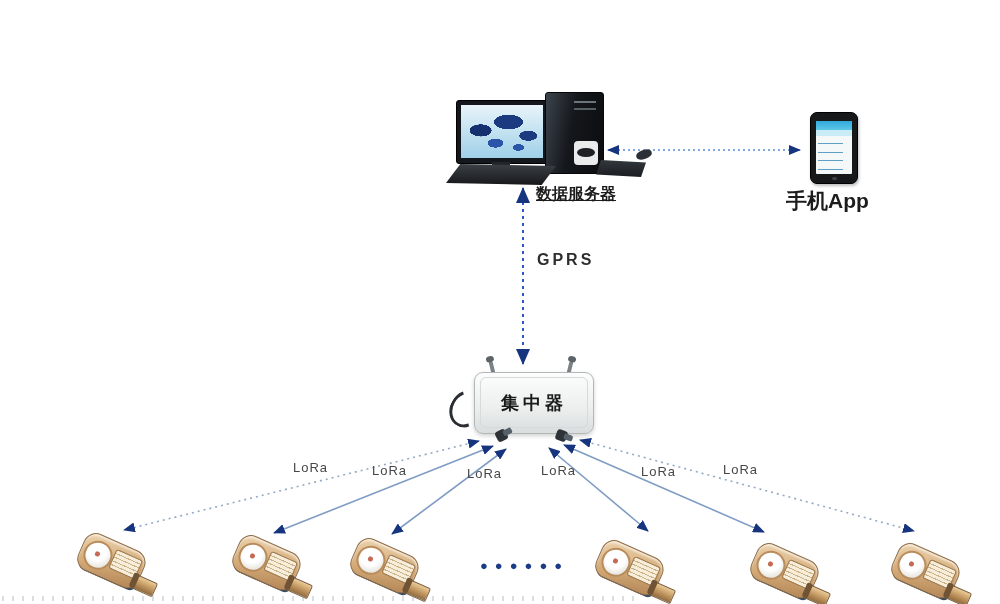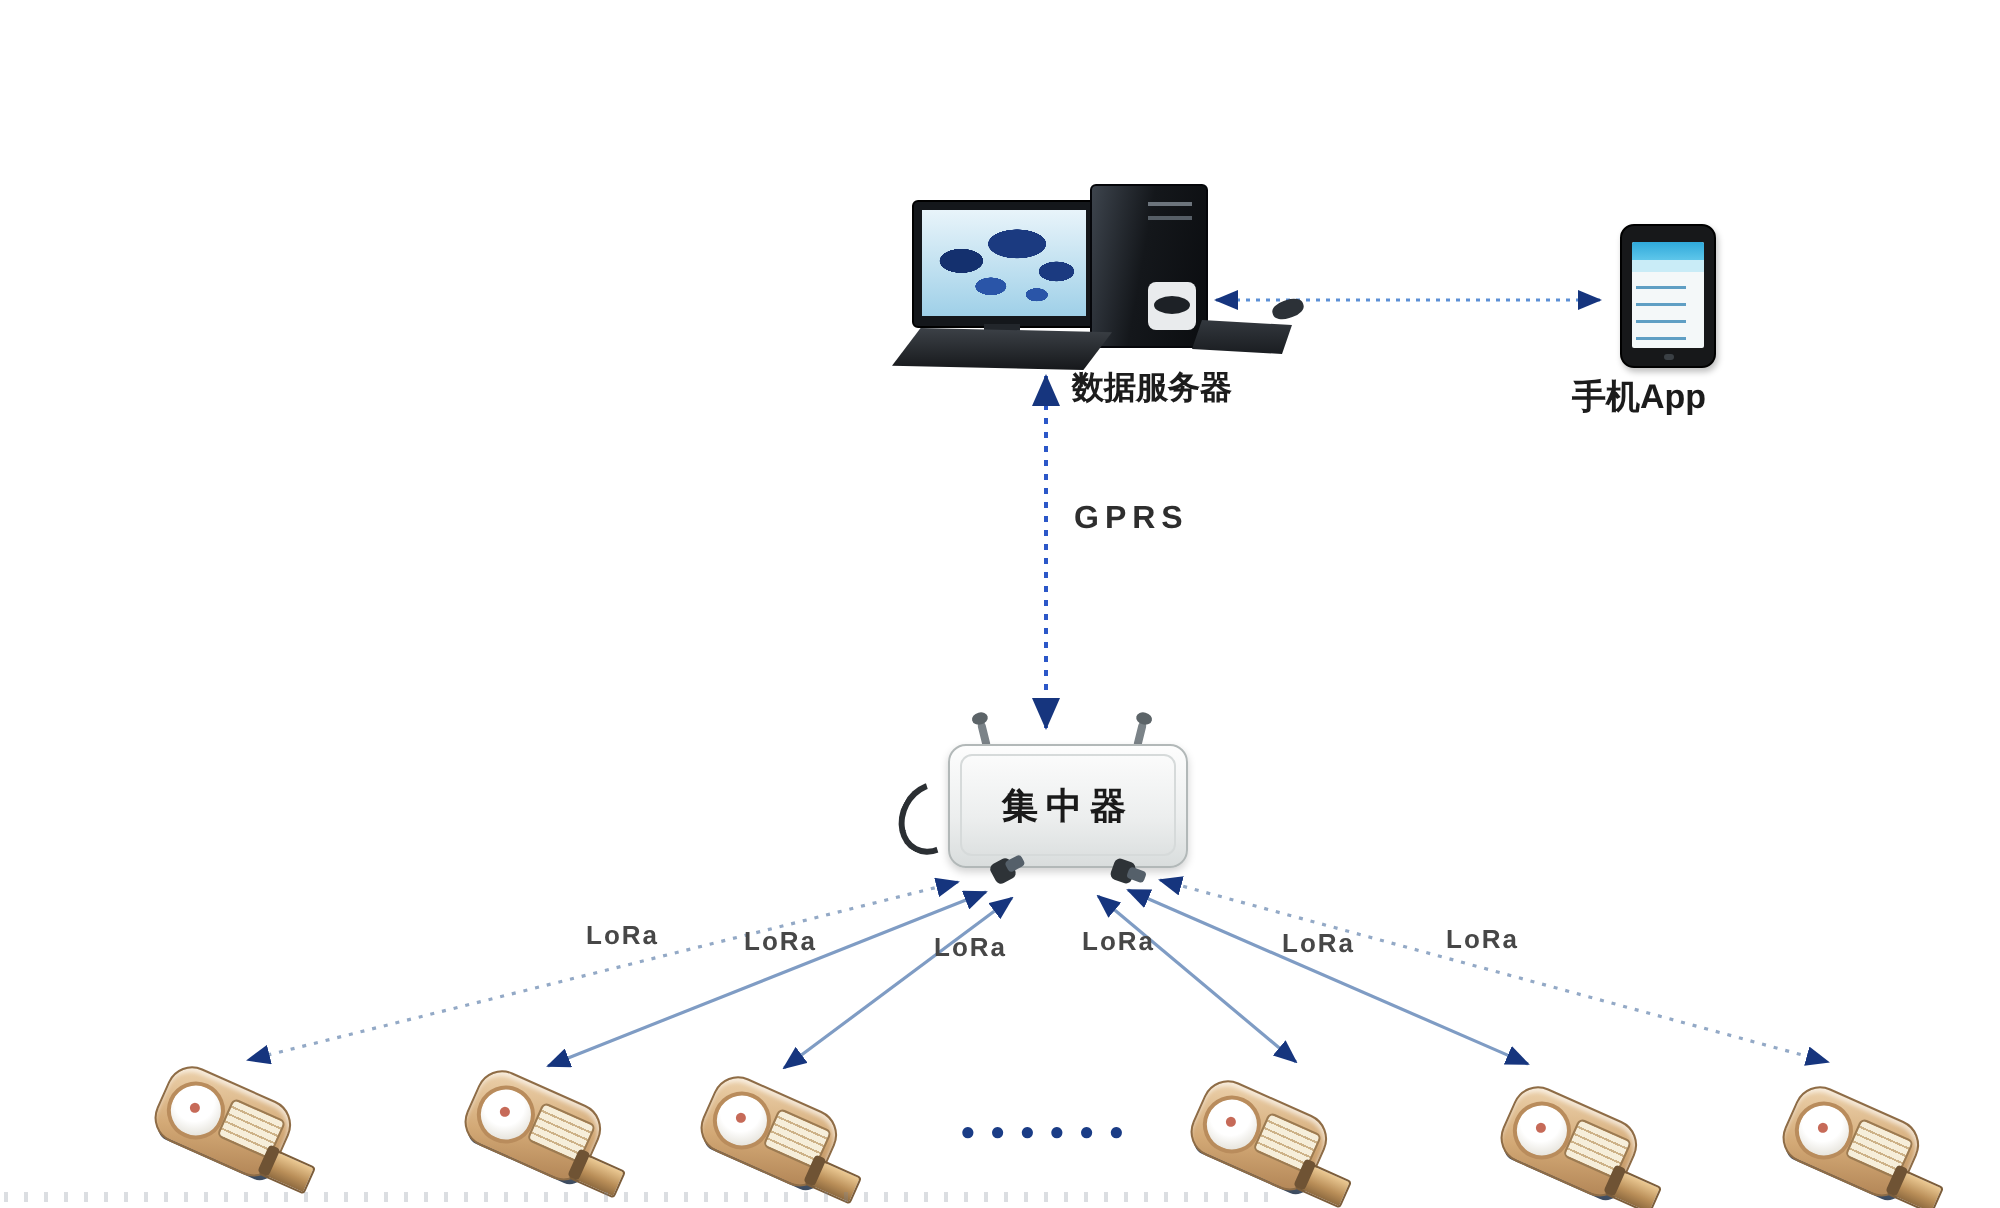--- a/index.html
+++ b/index.html
@@ -62,21 +62,21 @@
   .ant-l{left:490px;top:361px;transform:rotate(-14deg);}
   .ant-r{left:568px;top:361px;transform:rotate(14deg);}
   .gland{position:absolute;width:11px;height:11px;background:#2e3337;border-radius:3px;}
   .gland::after{content:"";position:absolute;left:8px;top:2px;width:9px;height:6px;background:#55606a;border-radius:2px;}
   .gl-l{left:496px;top:430px;transform:rotate(-28deg);}
   .gl-r{left:556px;top:430px;transform:rotate(20deg);}
   .conc-cable{position:absolute;left:450px;top:390px;width:26px;height:32px;border:3px solid #2b2f33;border-radius:50%;
     border-top-color:transparent;border-right-color:transparent;transform:rotate(28deg);}
   
   .gprs{position:absolute;left:537px;top:251px;font-size:16px;font-weight:bold;letter-spacing:3px;color:#2e2e2e;}
-  .lora{position:absolute;font-size:13px;font-weight:bold;color:#474747;letter-spacing:1px;padding-left:10px;}
+  .lora{position:absolute;font-size:13px;font-weight:normal;color:#474747;letter-spacing:1px;padding-left:10px;}
   .dots{position:absolute;left:480px;top:558px;font-size:13px;letter-spacing:7px;color:#1a3c86;font-weight:bold;}
   
   .meter{position:absolute;width:84px;height:54px;transform:rotate(24deg);}
   .m-base{position:absolute;left:4px;top:26px;width:62px;height:17px;background:linear-gradient(180deg,#5a6a80,#3c4a5e);border-radius:7px;}
   .m-body{position:absolute;left:0;top:3px;width:64px;height:38px;border-radius:13px;
     background:linear-gradient(160deg,#efd6b2,#d3a976 55%,#b08354);
     border:1px solid #8e6c46;box-shadow:inset 0 2px 2px rgba(255,255,255,.6);}
   .m-dial{position:absolute;left:3px;top:5px;width:25px;height:25px;border-radius:50%;
     background:radial-gradient(circle at 40% 35%,#ffffff 0 45%,#eceae4 70%,#d8d4ca);
     border:2px solid #b98c5c;}
@@ -132,31 +132,31 @@
       <div class="tower-vent1"></div>
       <div class="tower-vent2"></div>
       <div class="tower-panel">
         <div class="tower-oval"></div>
       </div>
     </div>
     <div class="keyboard"></div>
     <div class="keypad"></div>
     <div class="mouse"></div>
   </div>
-  <div class="node-label" style="left:536px;top:184px;">数据服务器</div>
+  <div class="node-label" style="left:536px;top:184px;text-decoration:underline;">数据服务器</div>
 
   <div class="phone">
     <div class="ph-screen">
       <div class="ph-head"></div>
       <div class="ph-sub"></div>
       <div class="ph-lines"></div>
     </div>
     <div class="ph-dot"></div>
   </div>
-  <div class="node-label" style="left:786px;top:187px;font-size:17px;text-align:right;">手机App</div>
+  <div class="node-label" style="left:786px;top:187px;font-size:21px;text-align:right;">手机App</div>
 
   <div class="gprs">GPRS</div>
 
   <div class="antenna ant-l"></div>
   <div class="antenna ant-r"></div>
   <div class="conc-cable"></div>
   <div class="conc">
     <div class="conc-inner"></div>
     <div class="conc-label">集中器</div>
   </div>

